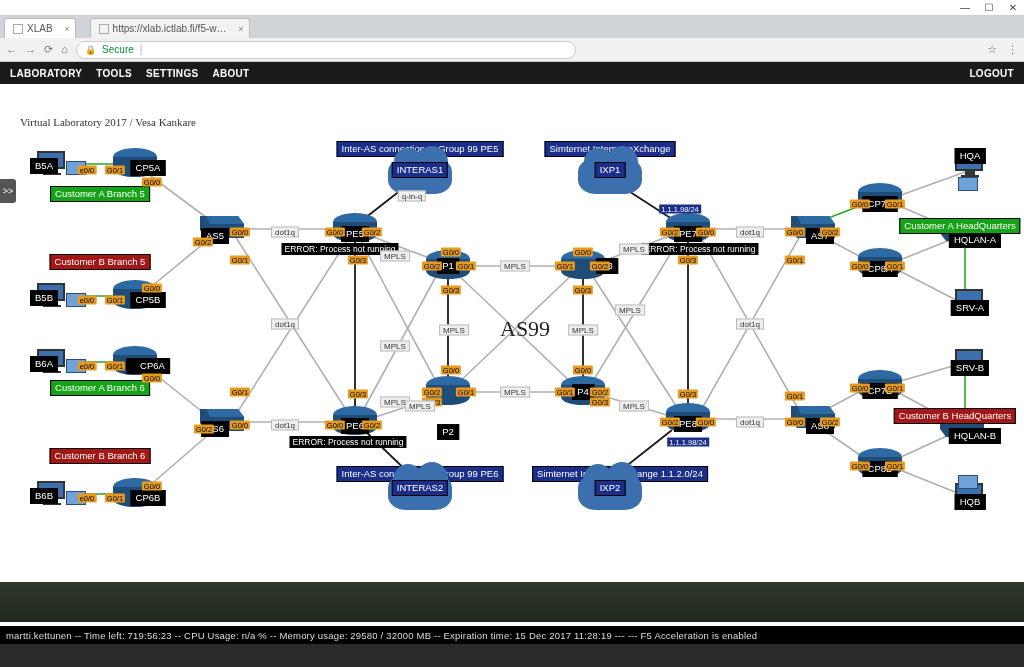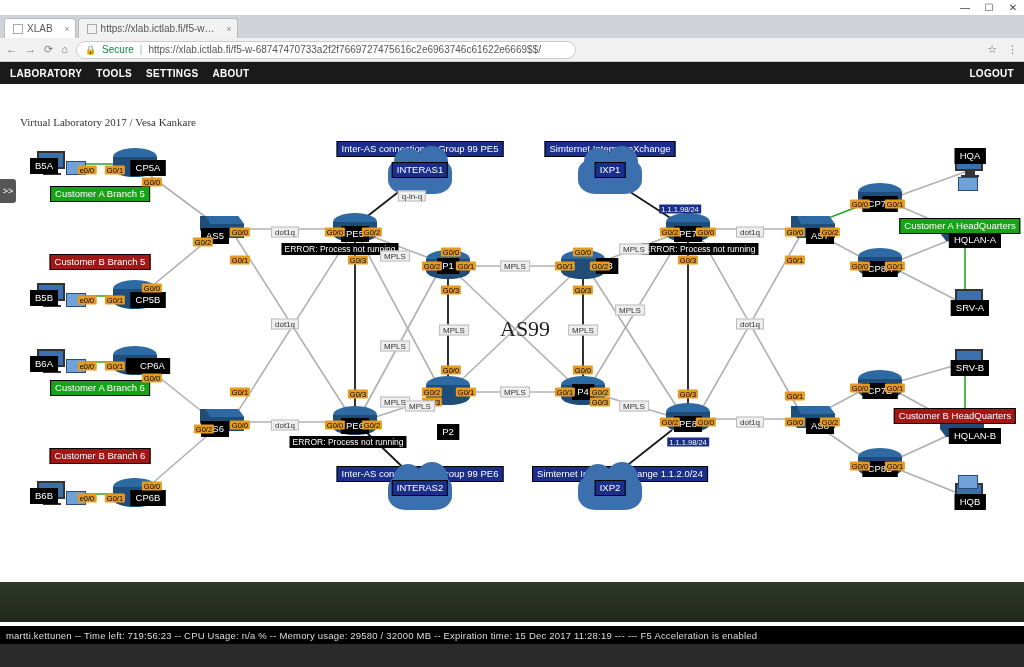--- a/index.html
+++ b/index.html
@@ -2,21 +2,21 @@
 <html><head>
 <meta charset="utf-8">
 <style>
   * { box-sizing: border-box; margin: 0; padding: 0; }
   body { font-family: "Segoe UI", Arial, sans-serif; background: #2a2a2a; overflow: hidden; width:1024px; height:667px;}
   
   .os-titlebar { height:16px; background:#fff; border-bottom:1px solid #d0d0d0; display:flex; justify-content:flex-end; align-items:center; padding-right:6px; gap:14px; font-size:10px; color:#444;}
   .os-btn { width:10px; height:10px; display:flex; align-items:center; justify-content:center;}
   
   .tabstrip { height:22px; background:#d0d4d8; display:flex; align-items:flex-end; padding-left:4px;}
-  .tab { height:20px; background:#f2f2f2; border:1px solid #bbb; border-bottom:none; border-radius:3px 3px 0 0; padding:2px 22px 2px 8px; font-size:10px; color:#555; display:flex; align-items:center; gap:4px; margin-right:2px; position:relative;}
+  .tab { height:20px; background:#f2f2f2; border:1px solid #bbb; border-bottom:none; border-radius:3px 3px 0 0; padding:2px 22px 2px 8px; font-size:10px; color:#555; display:flex; align-items:center; gap:4px; margin-right:14px; position:relative;}
   .tab.active { background:#fff;}
   .tab .x { position:absolute; right:5px; font-size:9px; color:#888;}
   .tab .favicon{width:10px;height:10px;border:1px solid #aaa;font-size:7px;line-height:8px;}
   .addrbar { height:24px; background:#f1f1f1; border-bottom:1px solid #ccc; display:flex; align-items:center; padding:0 6px; gap:8px; font-size:11px; color:#555;}
   .addrbar .nav-icons{display:flex; gap:8px; color:#777;}
   .addrbar .omnibox{flex:0 0 500px; height:18px; background:#fff; border:1px solid #ccc; border-radius:9px; display:flex; align-items:center; padding:0 8px; gap:6px; font-size:10px; color:#555;}
   .addrbar .lock{color:#0a8f3c; font-size:9px;}
   .addrbar .secure{color:#0a8f3c;}
   .addrbar .right-icons{margin-left:auto; display:flex; gap:10px; color:#777;}
   
@@ -83,21 +83,20 @@
   <div class="nav-icons">
     <span>←</span>
     <span>→</span>
     <span>⟳</span>
     <span>⌂</span>
   </div>
   <div class="omnibox">
     <span class="lock">🔒</span>
     <span class="secure">Secure</span>
     <span style="color:#aaa;">|</span>
-    <span>https://xlab.ictlab.fi/f5-w-68747470733a2f2f7669727475616c2e6963746c61622e6669$$/</span>
   </div>
   <div class="right-icons">
     <span>☆</span>
     <span>⋮</span>
   </div>
 </div>
 
 <div class="app-nav">
   <span>LABORATORY</span>
   <span>TOOLS</span>

